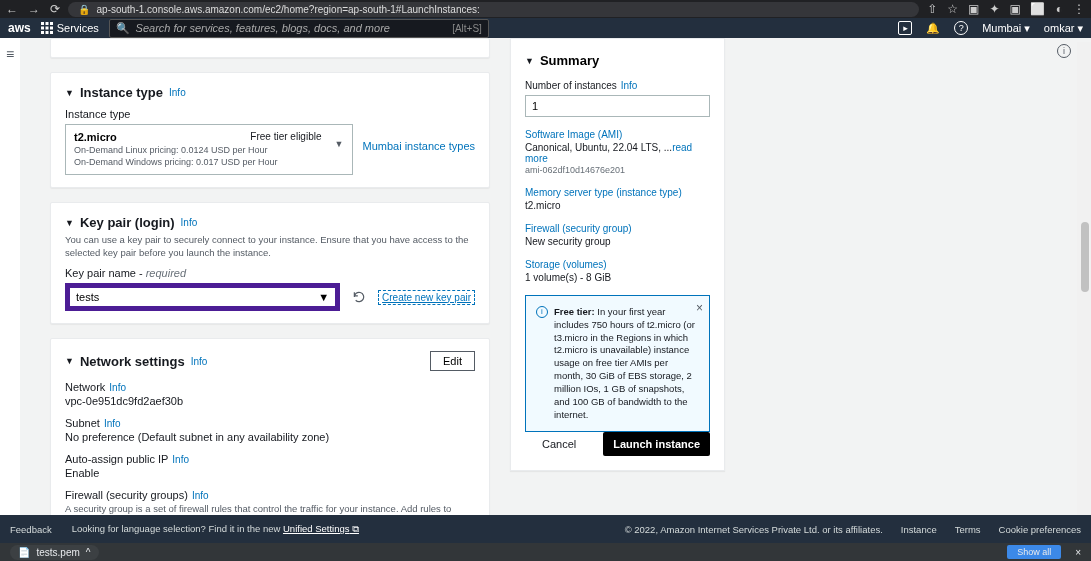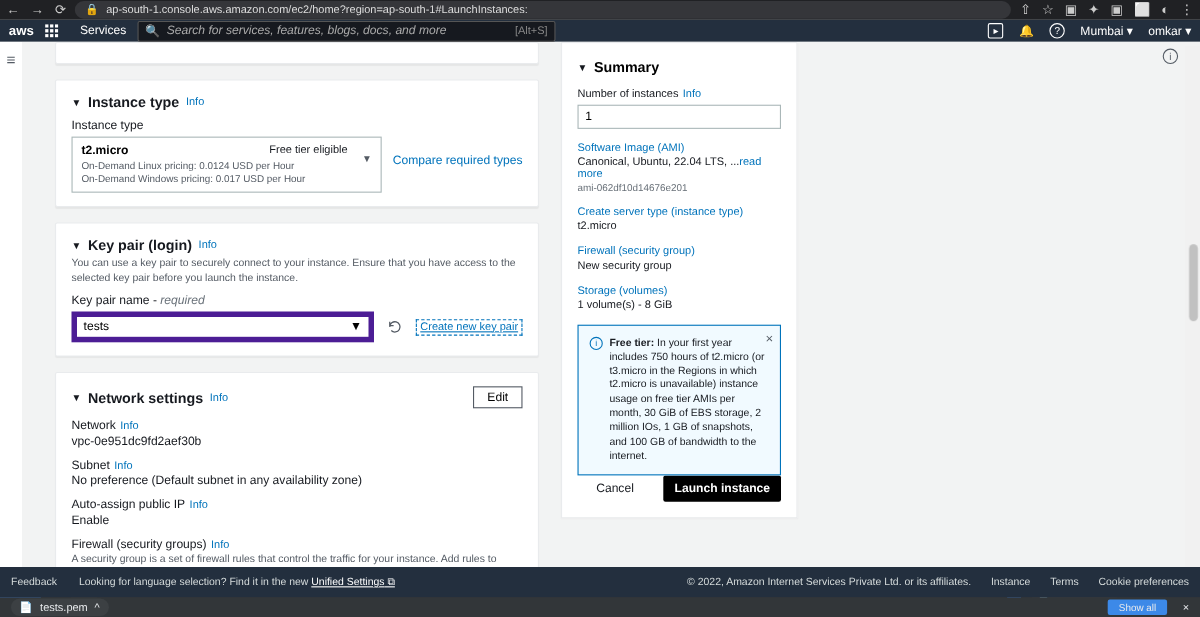--- a/index.html
+++ b/index.html
@@ -7,21 +7,21 @@
 
     
     .browser-bar { background: #202124; height: 18px; display: flex; align-items: center; padding: 0 6px; color: #ccc; gap: 8px; }
     .browser-bar .nav-icons { display: flex; gap: 10px; font-size: 12px; }
     .browser-bar .url { flex: 1; background: #35363a; border-radius: 10px; padding: 2px 10px; color: #ddd; font-size: 10px; display: flex; align-items: center; gap: 6px; }
     .browser-bar .right-icons { display: flex; gap: 10px; font-size: 12px; }
 
     
     .aws-nav { background: #232f3e; height: 20px; display: flex; align-items: center; padding: 0 8px; color: #fff; gap: 10px; }
     .aws-logo { font-weight: bold; color: #fff; font-size: 12px; }
-    .services-btn { display: flex; align-items: center; gap: 20px; font-size: 11px; }
+    .services-btn { display: flex; align-items: center; gap: 4px; font-size: 11px; }
     .grid-icon { width: 12px; height: 12px; display: inline-block; }
     .search-box { flex: 1; max-width: 380px; background: #16191f; border: 1px solid #555; border-radius: 2px; padding: 2px 6px; display: flex; align-items: center; color: #aaa; font-size: 11px; gap: 6px; }
     .search-hint { color: #888; font-size: 10px; }
     .aws-nav .right { margin-left: auto; display: flex; align-items: center; gap: 14px; font-size: 11px; }
     .nav-icon { width: 14px; height: 14px; border: 1px solid #fff; border-radius: 2px; display: flex; align-items: center; justify-content: center; font-size: 9px; }
     .nav-icon.round { border-radius: 50%; }
 
     
     .main-layout { display: flex; height: calc(100% - 18px - 24px - 16px - 18px); background: #fff; }
     .hamburger { width: 20px; padding-top: 8px; text-align: center; color: #545b64; font-size: 14px; cursor: pointer; }
@@ -166,21 +166,21 @@
         <div class="instance-row">
           <div class="instance-select">
             <div class="instance-name">t2.micro</div>
             <div class="instance-specs">
               <div>On-Demand Linux pricing: 0.0124 USD per Hour</div>
               <div>On-Demand Windows pricing: 0.017 USD per Hour</div>
             </div>
             <div class="free-tier">Free tier eligible</div>
             <div class="dropdown-caret">▼</div>
           </div>
-          <div class="compare-link">Compare required types</div>
+          <div class="compare-link">Mumbai instance types</div>
         </div>
       </div>
 
       <div class="card">
         <div class="card-header">
           <span class="triangle">▼</span>
           <span class="card-title">Key pair (login)</span>
           <span class="info-link">Info</span>
         </div>
         <div class="desc">You can use a key pair to securely connect to your instance. Ensure that you have access to the selected key pair before you launch the instance.</div>
@@ -247,21 +247,21 @@
         <div class="sum-label">
             <span>Number of instances</span> 
             <span class="info-link">Info</span>
           </div>
         <input class="num-input" value="1" style="">
 
         <span class="sum-link">Software Image (AMI)</span>
         <div class="sum-val"><span>Canonical, Ubuntu, 22.04 LTS, ...</span><span class="read-more">read more</span></div>
         <div class="ami-id">ami-062df10d14676e201</div>
 
-        <span class="sum-link">Create server type (instance type)</span>
+        <span class="sum-link">Memory server type (instance type)</span>
         <div class="sum-val">t2.micro</div>
 
         <span class="sum-link">Firewall (security group)</span>
         <div class="sum-val">New security group</div>
 
         <span class="sum-link">Storage (volumes)</span>
         <div class="sum-val">1 volume(s) - 8 GiB</div>
 
         <div class="free-tier-box">
           <div class="info-i">i</div>

